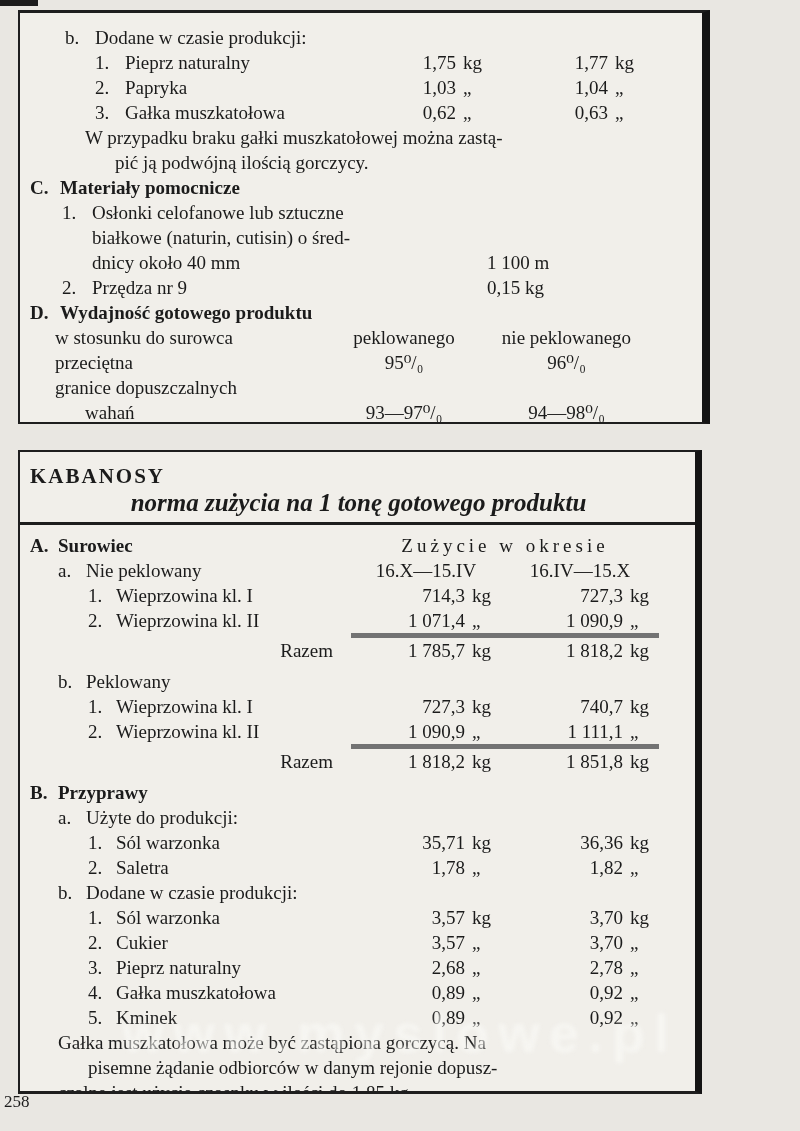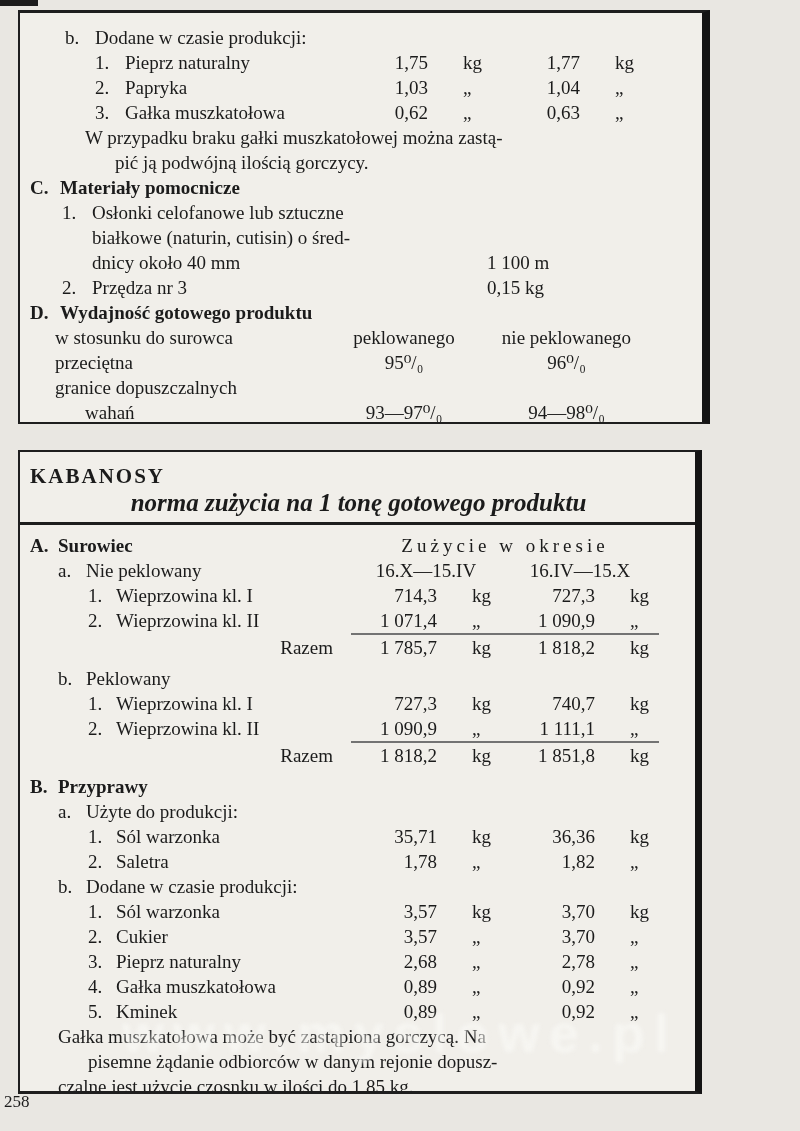--- a/index.html
+++ b/index.html
@@ -23,35 +23,35 @@
   .row { display:flex; align-items:baseline; line-height:25px; font-size:19px; }
   .no  { width:30px; flex:none; }
   .no28{ width:28px; flex:none; }
   .lbl { flex:1; min-width:0; }
   .bold { font-weight:bold; }
   
   .p25{padding-left:25px}.p28{padding-left:28px}.p32{padding-left:32px}
   .p35{padding-left:35px}.p55{padding-left:55px}.p58{padding-left:58px}
   .p62{padding-left:62px}.p65{padding-left:65px}.p85{padding-left:85px}
   
-  .val { display:flex; align-items:baseline; flex:none;gap:28px; }
+  .val { display:flex; align-items:baseline; flex:none; }
   .v-num { flex:1; text-align:right; white-space:pre; }
   .v-unit { width:36px; padding-left:7px; flex:none; }
   .b1c1 { width:125px; }
   .b1c2 { width:152px; margin-right:50px; }
   .b2c1 { width:150px; }
   .b2c2 { width:158px; margin-right:28px; }
   .dc1 { width:140px; text-align:center; flex:none; }
   .dc2 { width:185px; text-align:center; margin-right:35px; flex:none; }
   .cval { width:207px; flex:none; white-space:pre; }
   .hcell { flex:none; text-align:center; }
   .w1 { width:150px; }
   .w2 { width:158px; margin-right:28px; }
   .span-cols { width:308px; margin-right:28px; flex:none; text-align:center; letter-spacing:4px; white-space:nowrap; }
-  .sumline { border-bottom:2px solid #737373; }
+  .sumline { border-bottom:5px solid #737373; }
   .razem { text-align:right; padding-right:18px; }
   .mt6 { margin-top:6px; }
   
   .t-title { text-align:left; font-weight:bold; font-size:21px; letter-spacing:2px; line-height:28px; }
   .t-sub { text-align:center; font-weight:bold; font-size:25px; line-height:26px;font-style:italic; }
   .header-rule { height:3px; background:#1d1d1d; margin:6px -8px 8px -10px; }
   
   .page-number { position:absolute; left:4px; top:1092px; font-size:17px; }
   .watermark {
     position:absolute; left:0; right:0; top:1002px;
@@ -132,21 +132,21 @@
   </div>
   <div class="row p62">
     <span class="lbl">białkowe (naturin, cutisin) o śred-</span>
   </div>
   <div class="row p62">
     <span class="lbl">dnicy około 40 mm</span>
     <span class="cval">1 100 m</span>
   </div>
   <div class="row p32">
     <span class="no">2.</span>
-    <span class="lbl">Przędza nr 3</span>
+    <span class="lbl">Przędza nr 9</span>
     <span class="cval">0,15 kg</span>
   </div>
 
   <div class="row bold">
     <span class="no">D.</span>
     <span class="lbl">Wydajność gotowego produktu</span>
   </div>
 
   <div class="row p25">
     <span class="lbl">w stosunku do surowca</span>

